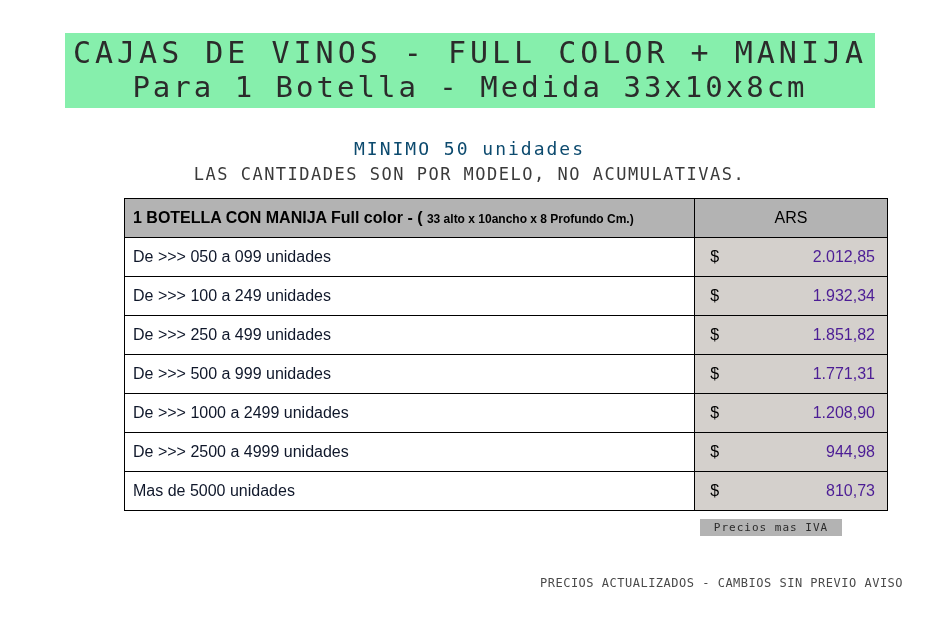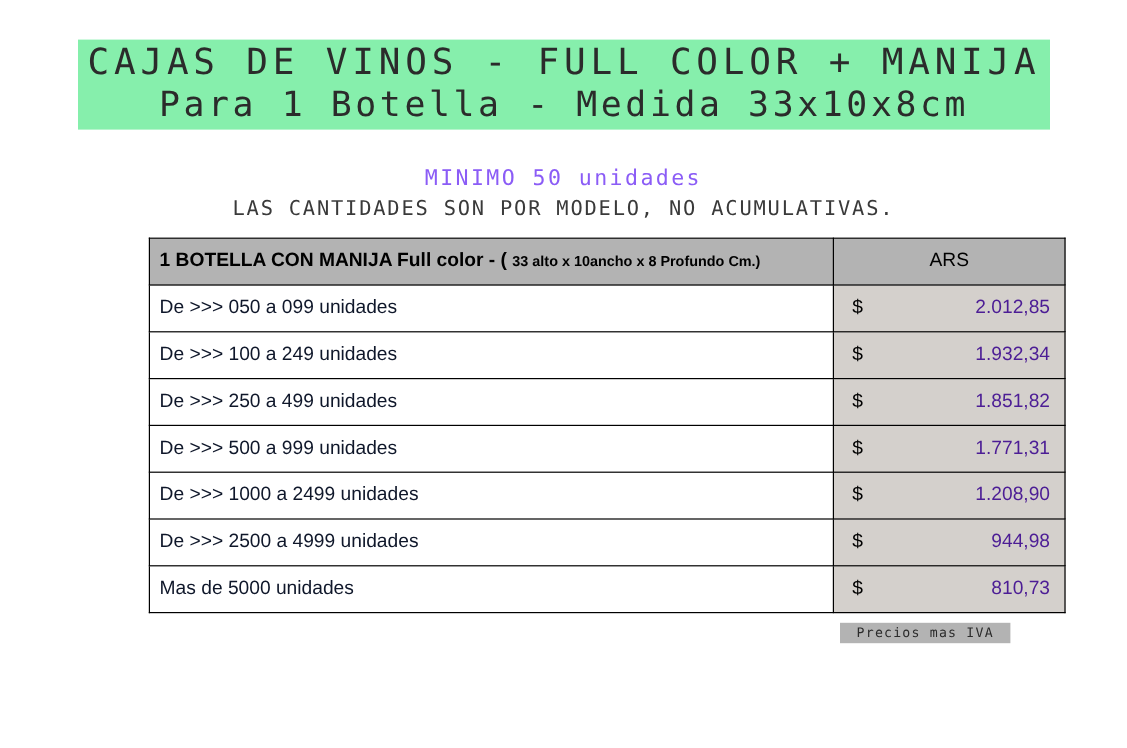--- a/index.html
+++ b/index.html
@@ -57,21 +57,21 @@
   
   .sub1 {
     position: absolute;
     left: 0;
     top: 138px;
     width: 939px;
     text-align: center;
     font-family: "DejaVu Sans Mono", monospace;
     font-size: 18px;
     letter-spacing: 2px;
-    color: #8b5cf6;
+    color: #0c4a6e;
   }
   .sub2 {
     position: absolute;
     left: 0;
     top: 164px;
     width: 939px;
     text-align: center;
     font-family: "DejaVu Sans Mono", monospace;
     font-size: 17px;
     letter-spacing: 1.5px;
@@ -265,14 +265,15 @@
           <td class="row-desc">Mas de 5000 unidades</td>
           <td class="row-cur">$</td>
           <td class="row-val">810,73</td>
         </tr>
       </tbody>
     </table>
   </div>
 
   <div class="iva">Precios mas IVA</div>
 
+  <div class="footer-note">PRECIOS ACTUALIZADOS - CAMBIOS SIN PREVIO AVISO</div>
 
 </div>
 
 </body></html>

